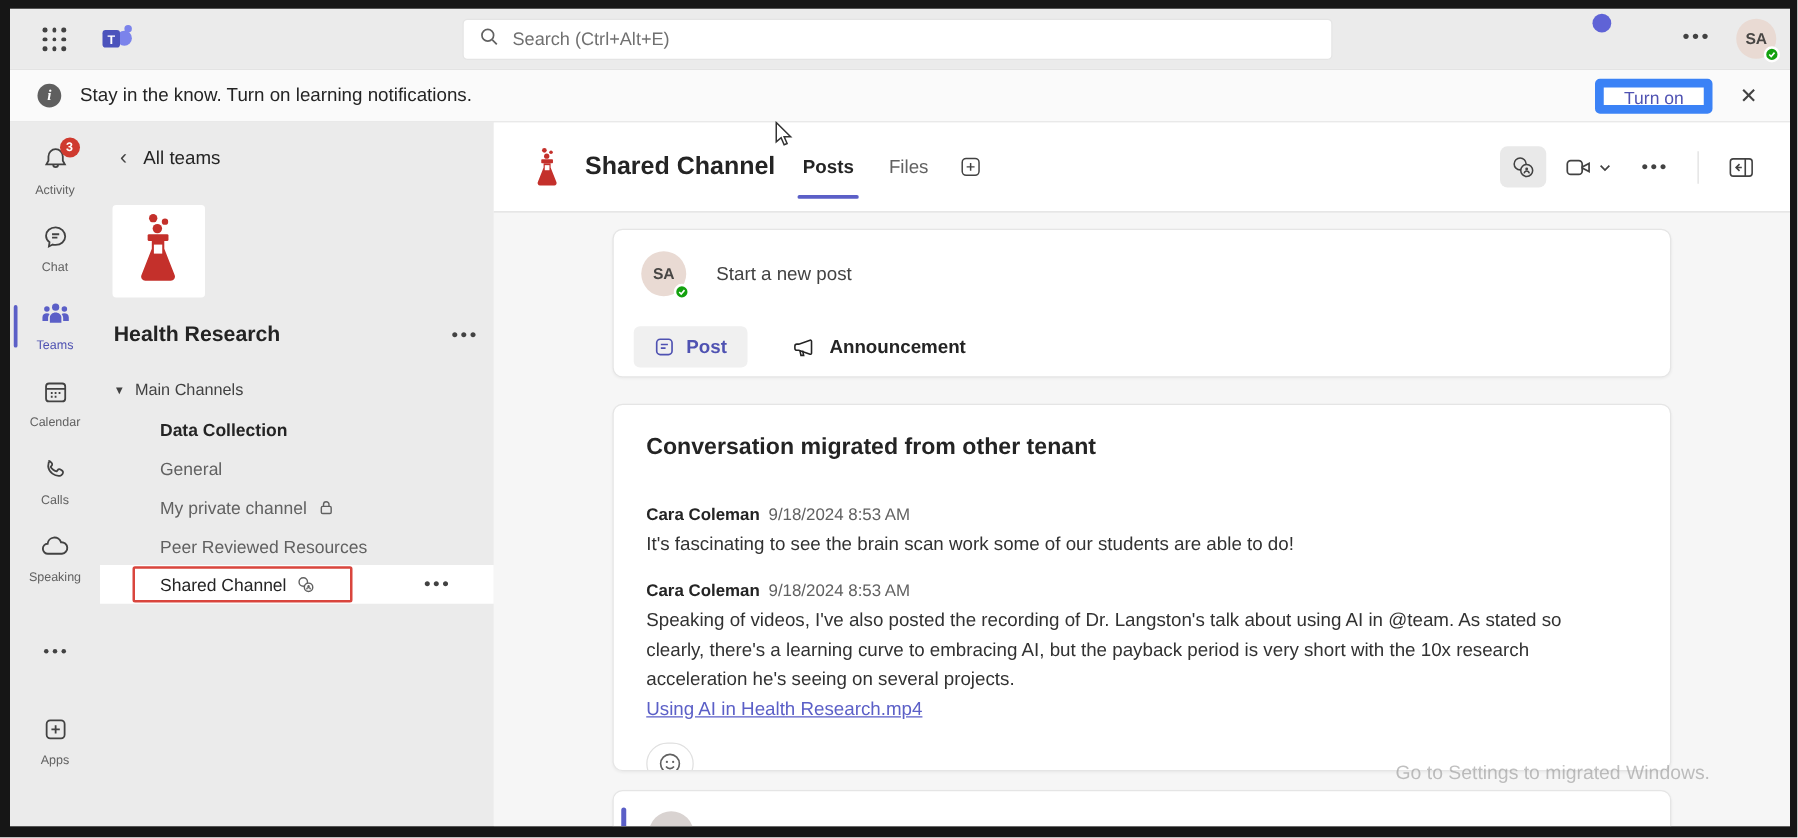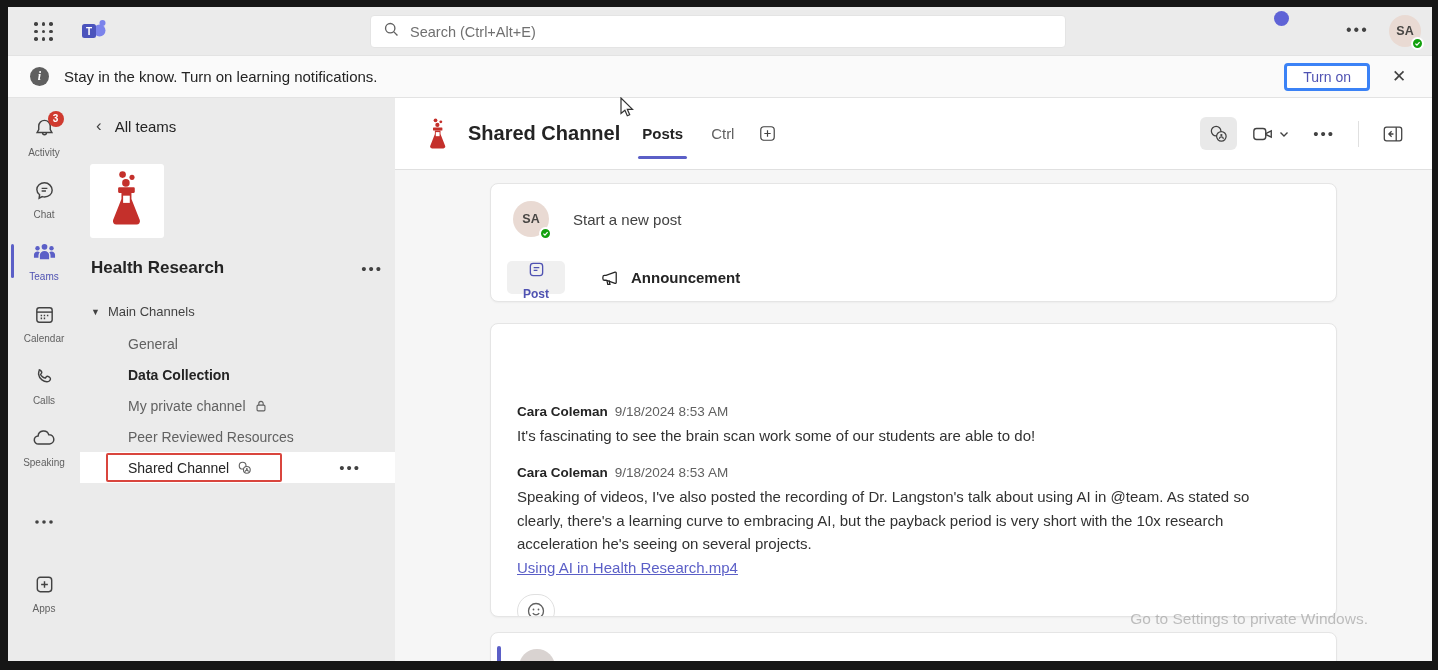--- a/index.html
+++ b/index.html
@@ -19,21 +19,21 @@
   .top-more { position:absolute; left:1338px; top:14px; color:#424242; font-size:16px; letter-spacing:2px; cursor:pointer; }
   .avatar { position:relative; width:32px; height:32px; border-radius:50%; background:#e9dad3; color:#484644; font-size:12.5px; font-weight:bold; display:flex; align-items:center; justify-content:center; }
   .topbar .avatar { position:absolute; left:1381px; top:8px; }
   .presence { position:absolute; right:-3px; bottom:-3px; width:13px; height:13px; border-radius:50%; background:#13a10e; border:2px solid #ffffff; display:flex; align-items:center; justify-content:center; }
   .presence svg { width:7px; height:7px; }
 
   
   .banner { position:relative; height:43px; flex:0 0 43px; background:#fafafa; border-top:1px solid #e3e3e3; border-bottom:1px solid #e3e3e3; display:flex; align-items:center; }
   .info-ic { margin-left:22px; width:19px; height:19px; border-radius:50%; background:#5f5f5f; color:#ffffff; font-size:12px; font-weight:bold; display:flex; align-items:center; justify-content:center; font-family:"Liberation Serif", serif; font-style:italic; }
   .banner-text { margin-left:15px; font-size:15px; color:#242424; }
-  .turnon-btn { margin-left:auto; height:28px; padding:0 16px; background:#ffffff; border:3px solid #3b82f6; border-radius:4px; font-size:14px; color:#4f52b2; font-family:"Liberation Sans", sans-serif; cursor:pointer; }
+  .turnon-btn { margin-left:auto; height:28px; padding:0 16px; background:#ffffff; border:7px solid #3b82f6; border-radius:4px; font-size:14px; color:#4f52b2; font-family:"Liberation Sans", sans-serif; cursor:pointer; }
   .banner-close { margin:0 24px 0 20px; width:18px; height:18px; cursor:pointer; color:#424242; font-size:17px; line-height:18px; text-align:center; }
 
   
   .body { flex:1; display:flex; min-height:0; }
 
   
   .rail { flex:0 0 72px; background:#ebebeb; display:flex; flex-direction:column; align-items:center; padding-top:13px; }
   .rail-item { position:relative; width:72px; height:52px; margin-bottom:10px; display:flex; flex-direction:column; align-items:center; justify-content:center; cursor:pointer; color:#424242; }
   .rail-item .rail-label { font-size:10px; color:#616161; margin-top:3px; }
   .rail-item.active { color:#4f52b2; }
@@ -81,21 +81,21 @@
   .hdr-sep { width:1px; height:26px; background:#e0e0e0; margin:0 8px; }
   .meet-chev { margin-left:4px; display:flex; }
 
   
   .posts { position:relative; flex:1; background:#f6f6f6; border-top:1px solid #e0e0e0; overflow:hidden; }
   .card { position:absolute; left:95px; width:847px; background:#ffffff; border:1px solid #e5e5e5; border-radius:8px; box-shadow:0 1px 2px rgba(0,0,0,0.04); }
   .card-compose { top:13px; height:119px; }
   .compose-top { position:absolute; left:22px; top:17px; display:flex; align-items:center; gap:24px; }
   .compose-placeholder { font-size:15px; color:#424242; cursor:text; }
   .compose-actions { position:absolute; left:16px; top:77px; display:flex; align-items:center; gap:36px; }
-  .post-btn { display:flex; align-items:center; gap:9px; height:33px; padding:0 16px; background:#f0f0f0; border:none; border-radius:5px; color:#4f52b2; font-size:12px; font-weight:bold; font-family:"Liberation Sans", sans-serif; cursor:pointer;flex-direction:column; }
+  .post-btn { display:flex; align-items:center; gap:9px; height:33px; padding:0 16px; background:#f0f0f0; border:none; border-radius:5px; color:#4f52b2; font-size:15px; font-weight:bold; font-family:"Liberation Sans", sans-serif; cursor:pointer; }
   .announce-btn { display:flex; align-items:center; gap:10px; background:none; border:none; color:#242424; font-size:15px; font-weight:bold; font-family:"Liberation Sans", sans-serif; cursor:pointer; }
 
   .card-thread { top:153px; height:294px; overflow:hidden; }
   .thread-title { position:absolute; left:26px; top:22px; font-size:18.5px; font-weight:bold; color:#242424; }
   .msg { position:absolute; left:26px; right:40px; }
   .msg-head { display:flex; align-items:baseline; gap:7px; }
   .msg-author { font-size:13.5px; font-weight:bold; color:#242424; }
   .msg-time { font-size:13.5px; color:#616161; }
   .msg-body { margin-top:5px; font-size:15px; line-height:23.5px; color:#323232; max-width:785px; }
   .msg-link { display:inline-block; margin-top:3px; font-size:15px; color:#5b5fc7; text-decoration:underline; cursor:pointer; }
@@ -267,25 +267,25 @@
       </div>
       <div class="team-row">
         <span class="team-name">Health Research</span>
         <span class="dots">•••</span>
       </div>
       <div class="section-row">
         <span class="tri">▼</span>
         <span class="lbl">Main Channels</span>
       </div>
       <div class="channels">
+        <div class="channel unread">
+          <span class="ch-name">Data Collection</span>
+        </div>
         <div class="channel">
           <span class="ch-name">General</span>
-        </div>
-        <div class="channel unread">
-          <span class="ch-name">Data Collection</span>
         </div>
         <div class="channel">
           <span class="ch-name">My private channel</span>
           <span class="ch-icon">
             <svg width="14" height="14" viewBox="0 0 16 16" fill="none" stroke="#616161" stroke-width="1.3">
               <rect x="3.5" y="7" width="9" height="6.5" rx="1.2"></rect>
                   <path d="M5.5 7V5.2a2.5 2.5 0 0 1 5 0V7"></path>
             </svg>
           </span>
         </div>
@@ -316,21 +316,21 @@
             <circle cx="28.5" cy="7.5" r="2.3" fill="#c4302b"></circle>
             <circle cx="23" cy="12.5" r="3.4" fill="#c4302b"></circle>
             <rect x="16" y="16.5" width="15" height="5" rx="1" fill="#c4302b"></rect>
             <path d="M19 21.5h9v5.5l7.5 19a3 3 0 0 1-2.8 4H14.3a3 3 0 0 1-2.8-4l7.5-19z" fill="#c4302b"></path>
             <rect x="20.5" y="24" width="6" height="6.5" fill="#ffffff"></rect>
           </svg>
         </span>
         <span class="main-title">Shared Channel</span>
         <div class="tabs">
           <span class="tab active">Posts</span>
-          <span class="tab">Ctrl</span>
+          <span class="tab">Files</span>
         </div>
         <span class="add-tab">
           <svg width="19" height="19" viewBox="0 0 24 24" fill="none" stroke="#424242" stroke-width="1.5">
             <rect x="3.5" y="3.5" width="17" height="17" rx="4"></rect>
                 <path d="M12 8v8M8 12h8"></path>
           </svg>
         </span>
         <div class="hdr-actions">
           <span class="hdr-btn toggled">
             <svg width="21" height="21" viewBox="0 0 22 22" fill="none" stroke="#424242" stroke-width="1.3">
@@ -393,20 +393,21 @@
                   <path d="M15.5 3.5 5.5 7H3.8A1.8 1.8 0 0 0 2 8.8v1.9a1.8 1.8 0 0 0 1.8 1.8h1.7l10 3.5a1 1 0 0 0 1.3-.9V4.4a1 1 0 0 0-1.3-.9z"></path>
                   <path d="M6.5 12.8 7.4 17h2.4l-.9-4.3"></path>
                 </svg>
               </span>
               <span>Announcement</span>
             </button>
           </div>
         </div>
 
         <div class="card card-thread">
+          <div class="thread-title">Conversation migrated from other tenant</div>
 
           <div class="msg msg1">
             <div class="msg-head">
               <span class="msg-author">Cara Coleman</span>
               <span class="msg-time">9/18/2024 8:53 AM</span>
             </div>
             <div class="msg-body">It's fascinating to see the brain scan work some of our students are able to do!</div>
           </div>
 
           <div class="msg msg2">
@@ -430,21 +431,21 @@
 
         <div class="card card-next">
           <span class="next-accent"></span>
           <span class="next-avatar"></span>
         </div>
 
       </div>
     </div>
   </div>
 
-  <div class="watermark">Go to Settings to private Windows.</div>
+  <div class="watermark">Go to Settings to migrated Windows.</div>
   <div class="cursor">
     <svg width="17" height="22" viewBox="0 0 17 22">
       <path d="M1 1v15.5l3.9-3.3 2.4 5.6 2.4-1-2.4-5.5h5.2z" fill="#ffffff" stroke="#333333" stroke-width="1.2"></path>
     </svg>
   </div>
 
 </div>
 </div>
 
 </body></html>

